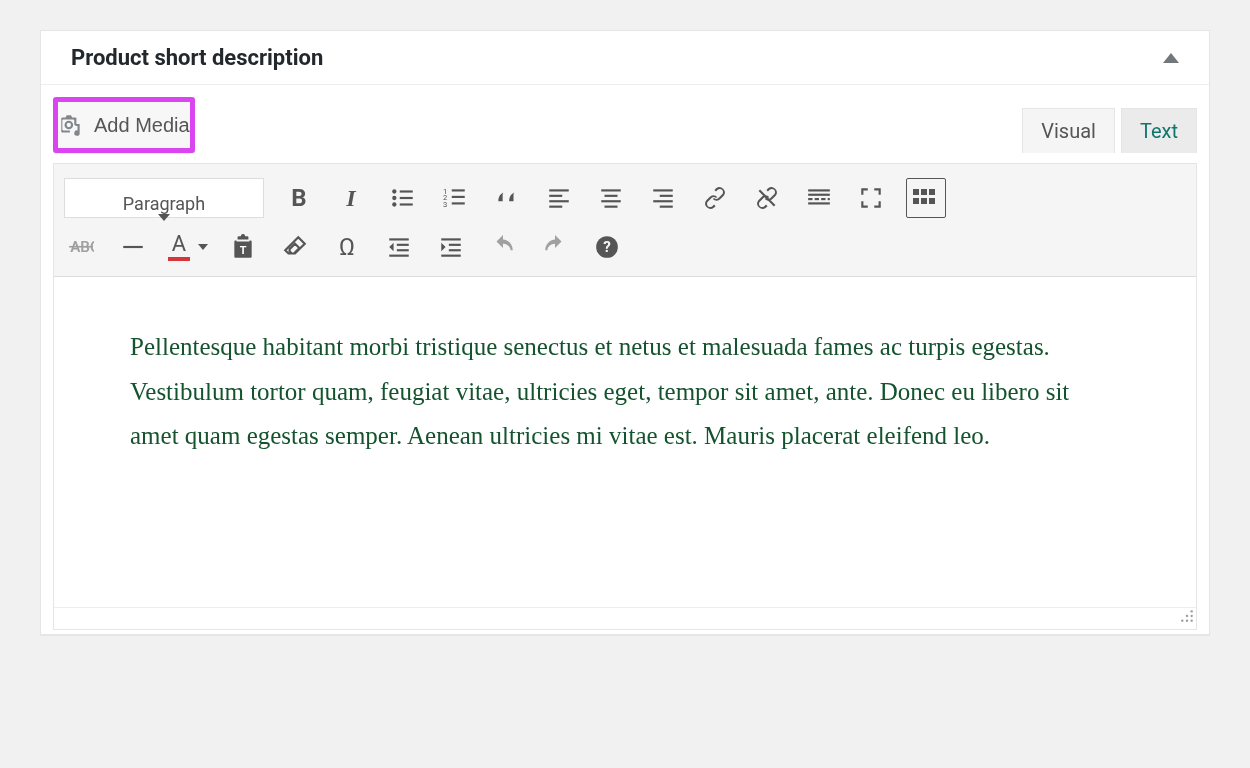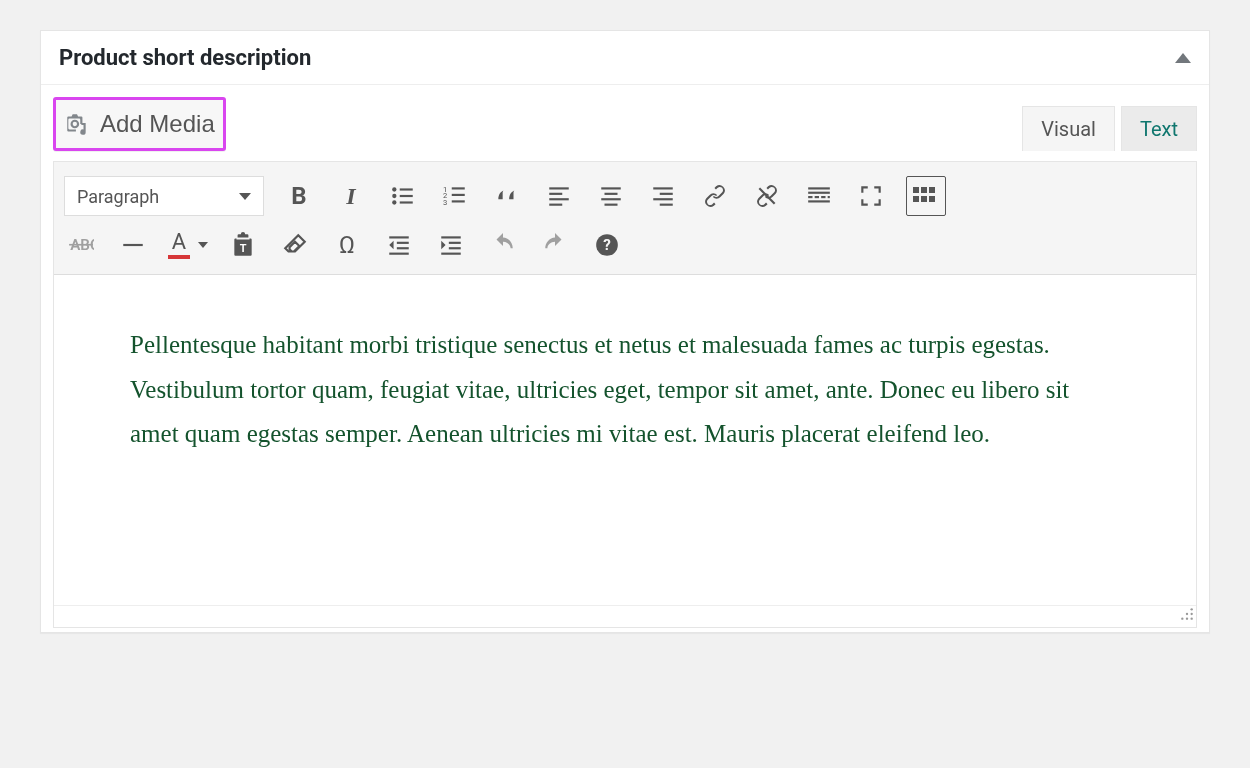--- a/index.html
+++ b/index.html
@@ -10,21 +10,21 @@
 }
 .panel {
   background: #fff;
   border: 1px solid #e5e5e5;
   box-shadow: 0 1px 1px rgba(0,0,0,0.04);
 }
 .panel-header {
   display: flex;
   align-items: center;
   justify-content: space-between;
-  padding: 14px 18px;
+  padding: 14px 30px;
   border-bottom: 1px solid #eee;
 }
 .panel-title {
   font-size: 22px;
   font-weight: 700;
   color: #23282d;
 }
 .collapse-arrow {
   width: 0; height: 0;
   border-left: 8px solid transparent;
@@ -37,24 +37,24 @@
   display: flex;
   align-items: flex-end;
   justify-content: space-between;
   margin-bottom: 10px;
 }
 .add-media-btn {
   display: inline-flex;
   align-items: center;
   gap: 10px;
   background: #f7f7f7;
-  border: 3px solid #d946ef;
+  border: 5px solid #d946ef;
   border-radius: 3px;
-  padding: 10px 8px;
-  font-size: 24px;
+  padding: 10px 0;
+  font-size: 20px;
   color: #555;
   cursor: pointer;
   box-shadow: 0 1px 0 rgba(0,0,0,0.06);
 }
 .add-media-btn svg { width: 26px; height: 26px; fill: #82878c; }
 .editor-tabs { display: flex; align-items: flex-end; }
 .tab {
   padding: 10px 18px;
   font-size: 20px;
   color: #0f766e;
@@ -91,20 +91,21 @@
   align-items: center;
   justify-content: space-between;
   width: 200px;
   height: 40px;
   background: #fff;
   border: 1px solid #ddd;
   padding: 14px 12px;
   font-size: 18px;
   color: #555;
   cursor: pointer;
+  flex-direction: column;
 }
 .format-select .caret {
   width: 0; height: 0;
   border-left: 6px solid transparent;
   border-right: 6px solid transparent;
   border-top: 7px solid #555;
 }
 .tbtn {
   width: 34px; height: 34px;
   display: inline-flex;

